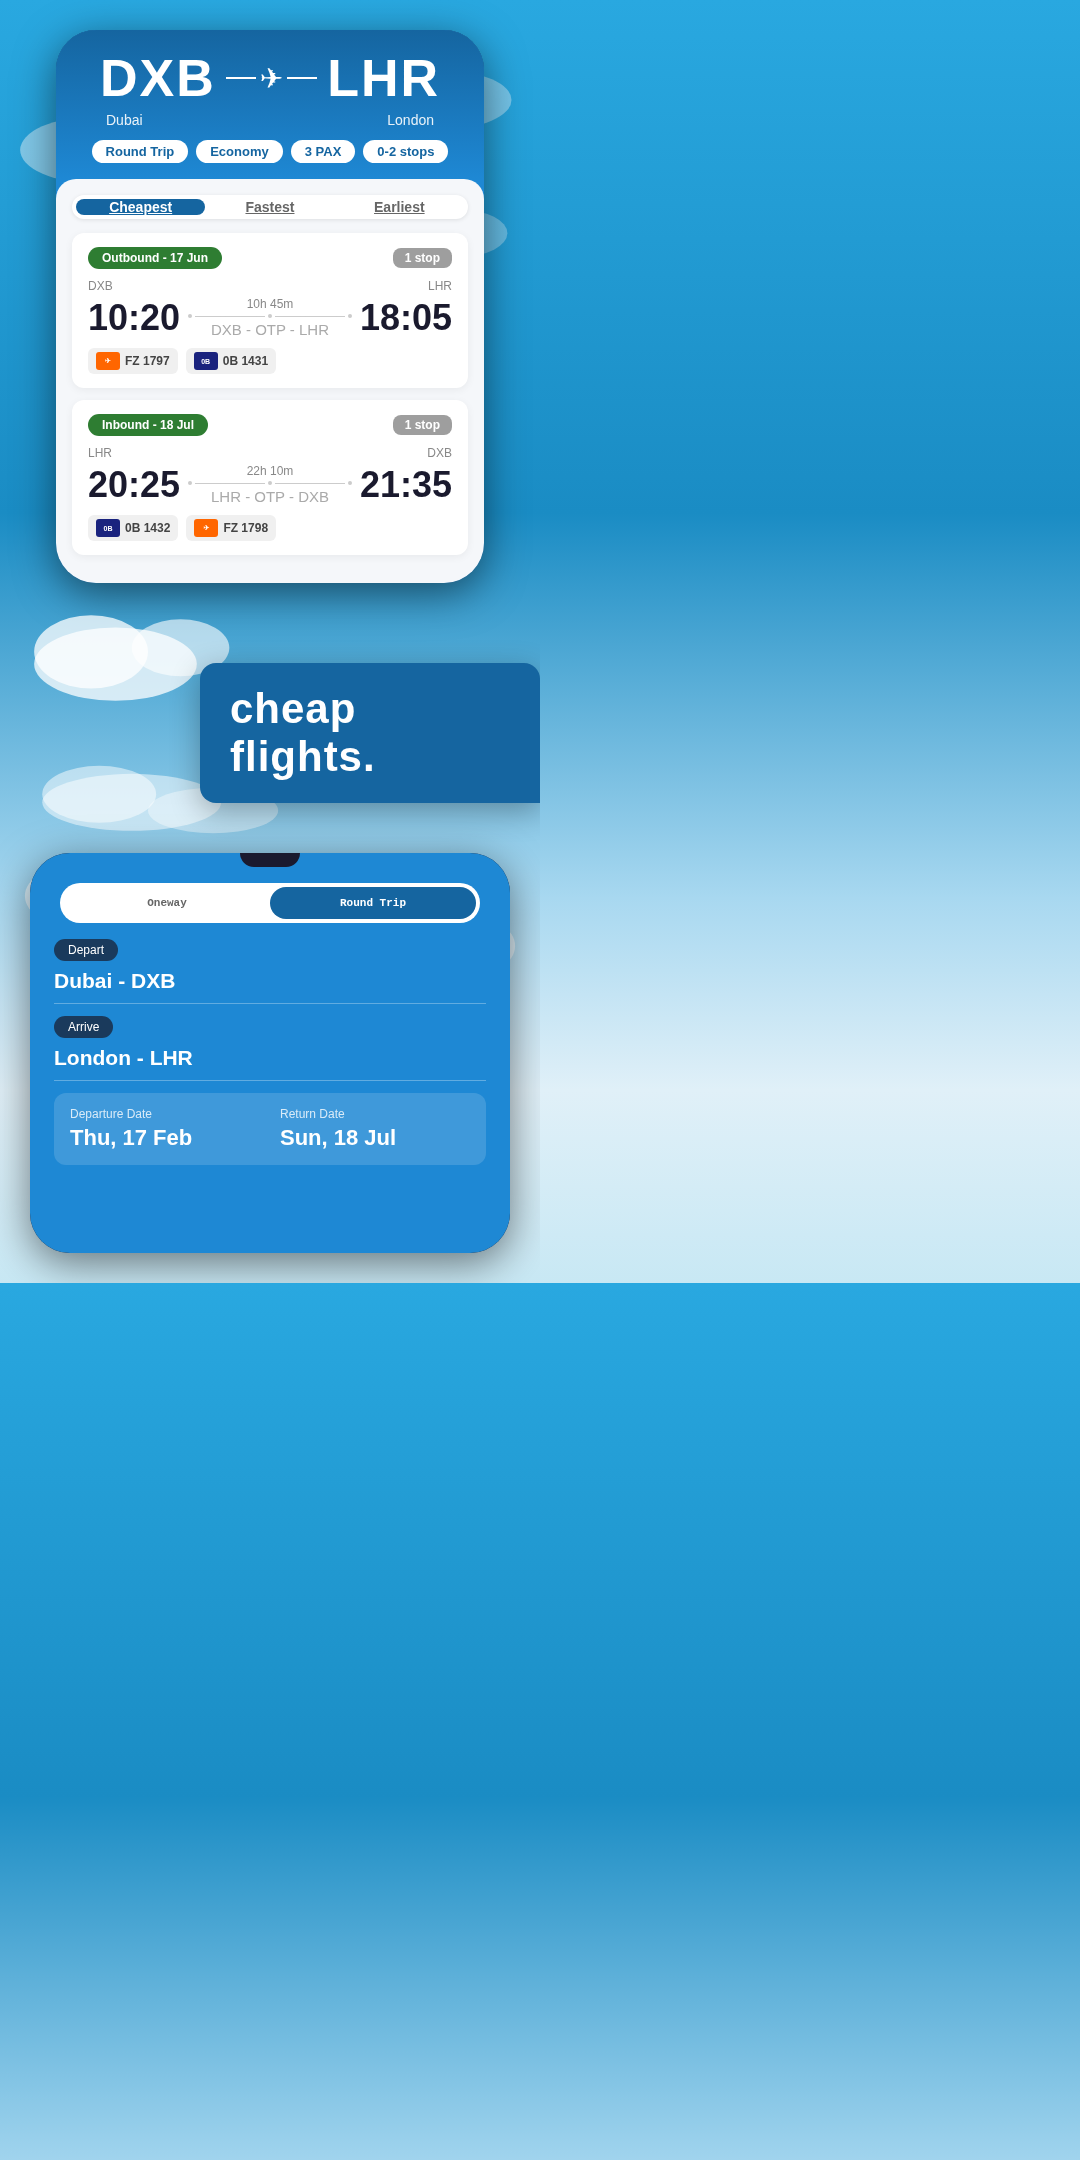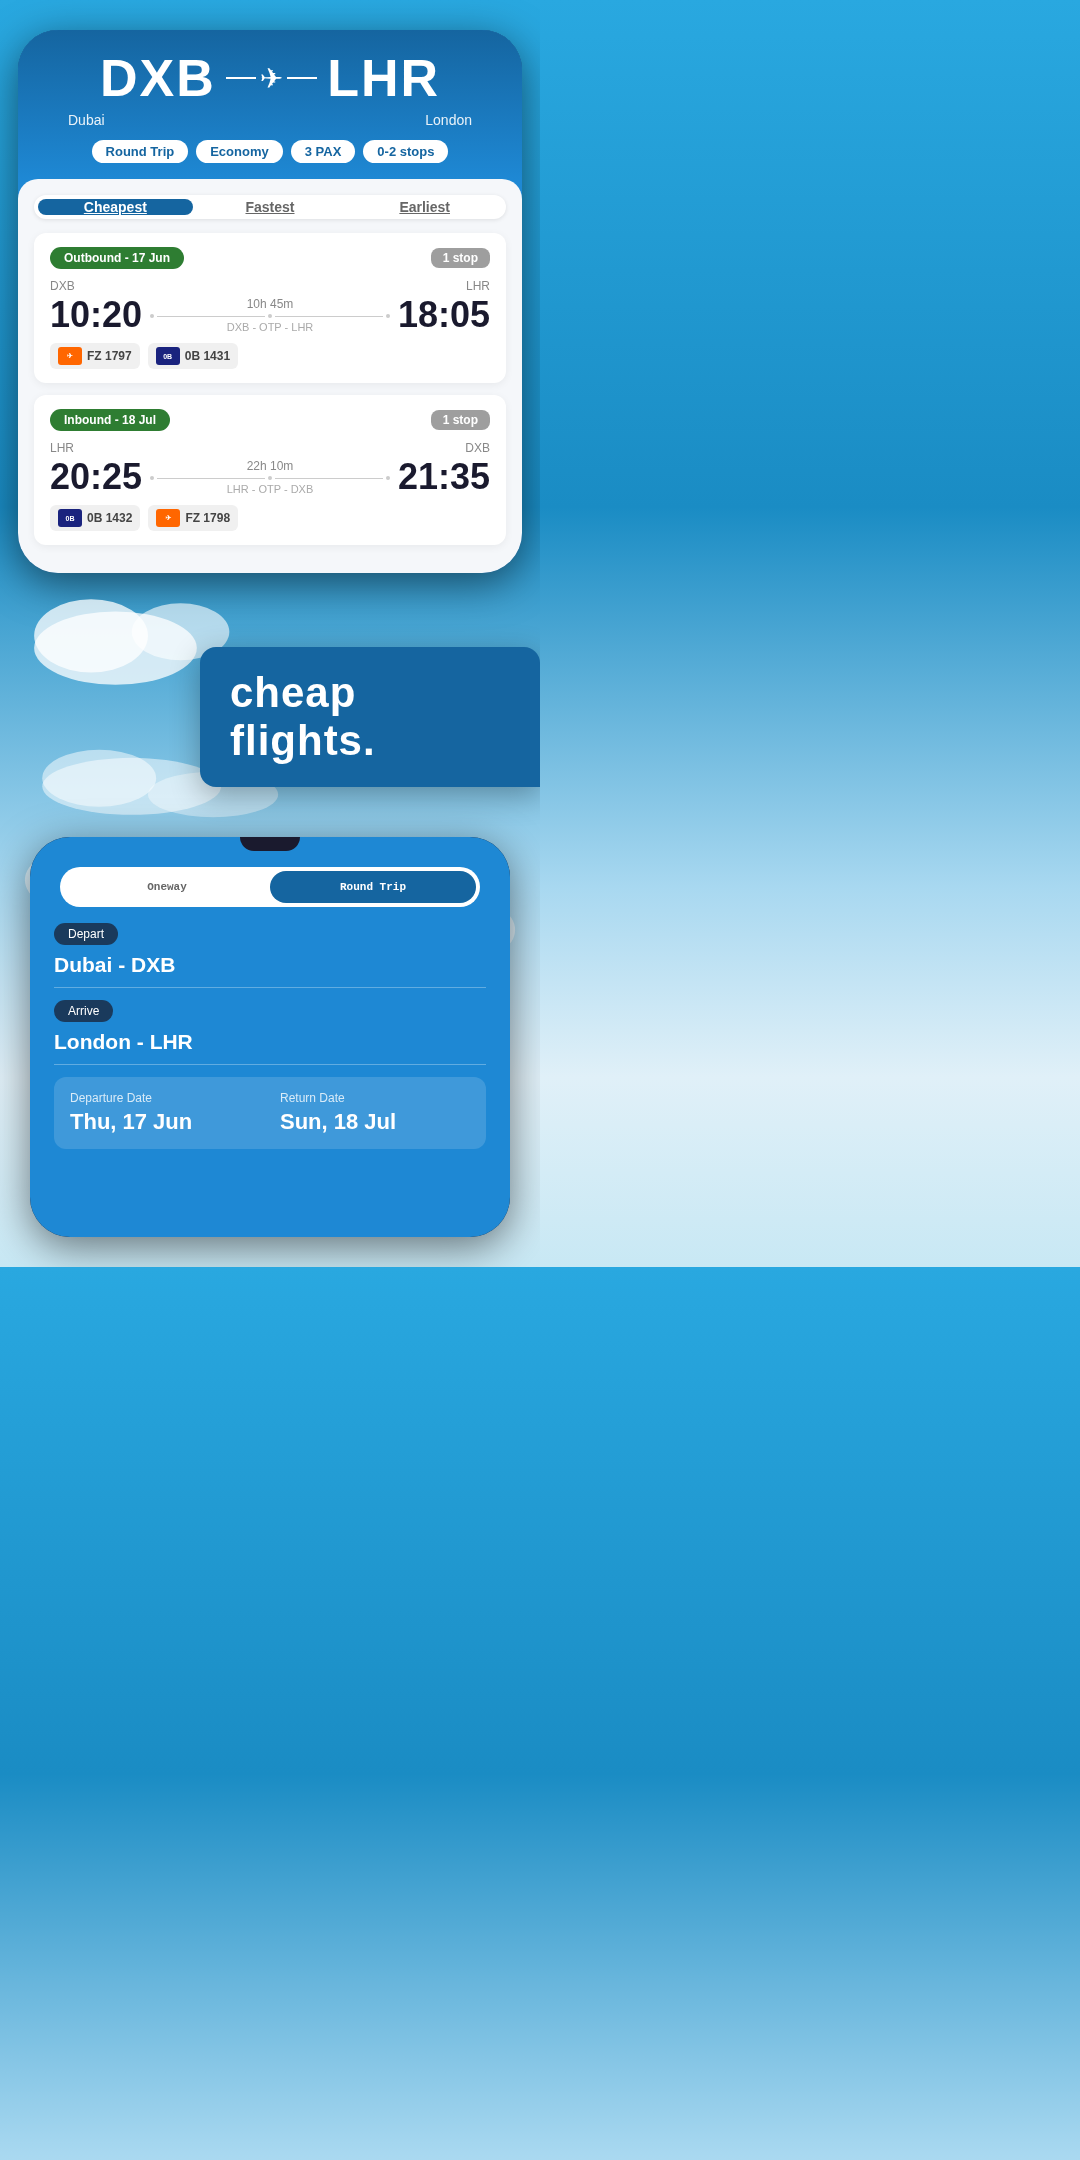--- a/index.html
+++ b/index.html
@@ -9,22 +9,22 @@
       min-height: 1080px;
       background: linear-gradient(180deg, #29a8e0 0%, #1a8cc4 40%, #a8d8f0 70%, #e0f0f8 85%, #c8e8f4 100%);
       font-family: 'Arial', sans-serif;
       overflow-x: hidden;
       position: relative;
     }
 
     
     .phone-top {
       position: relative;
-      margin: 10px auto;
-      width: 504px;
+      margin: 16px auto;
+      width: 428px;
       background: #1a1a2e;
       border-radius: 40px;
       padding: 0;
       margin-top: 20px;
       overflow: hidden;
       box-shadow: 0 10px 40px rgba(0,0,0,0.5);
     }
     .phone-top-screen {
       background: #1e88d4;
       padding: 0;
@@ -196,21 +196,21 @@
       border-radius: 50%;
       background: #ccc;
     }
     .dot-line {
       flex: 1;
       height: 1px;
       background: #ccc;
       border-top: 1px dashed #ccc;
     }
     .route-code {
-      font-size: 11px;
+      font-size: 15px;
       color: #aaa;
       margin-top: 3px;
     }
 
     .airline-logos {
       display: flex;
       gap: 8px;
       align-items: center;
     }
     .airline-badge {
@@ -532,21 +532,21 @@
         </div>
 
         <div>
           <div class="field-label">Arrive</div>
           <div class="field-value">London - LHR</div>
         </div>
 
         <div class="dates-row">
           <div class="date-col">
             <div class="date-label">Departure Date</div>
-            <div class="date-value">Thu, 17 Jun</div>
+            <div class="date-value">Thu, 17 Feb</div>
           </div>
           <div class="date-col">
             <div class="date-label">Return Date</div>
             <div class="date-value">Sun, 18 Jul</div>
           </div>
         </div>
 
       </div>
 
     </div>

